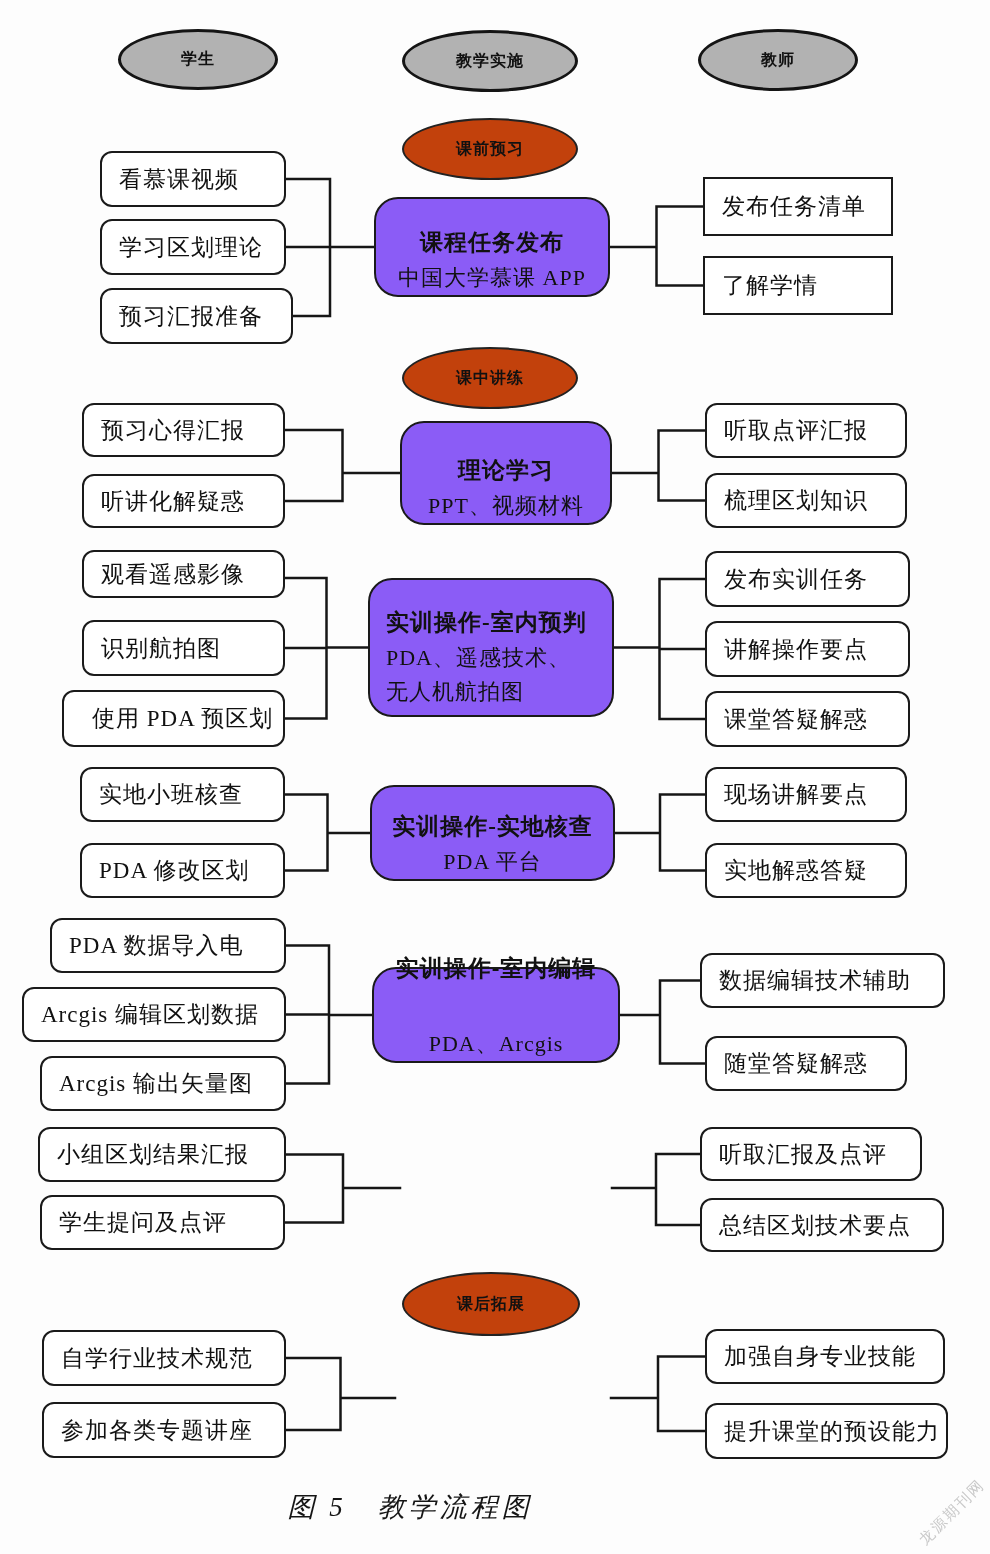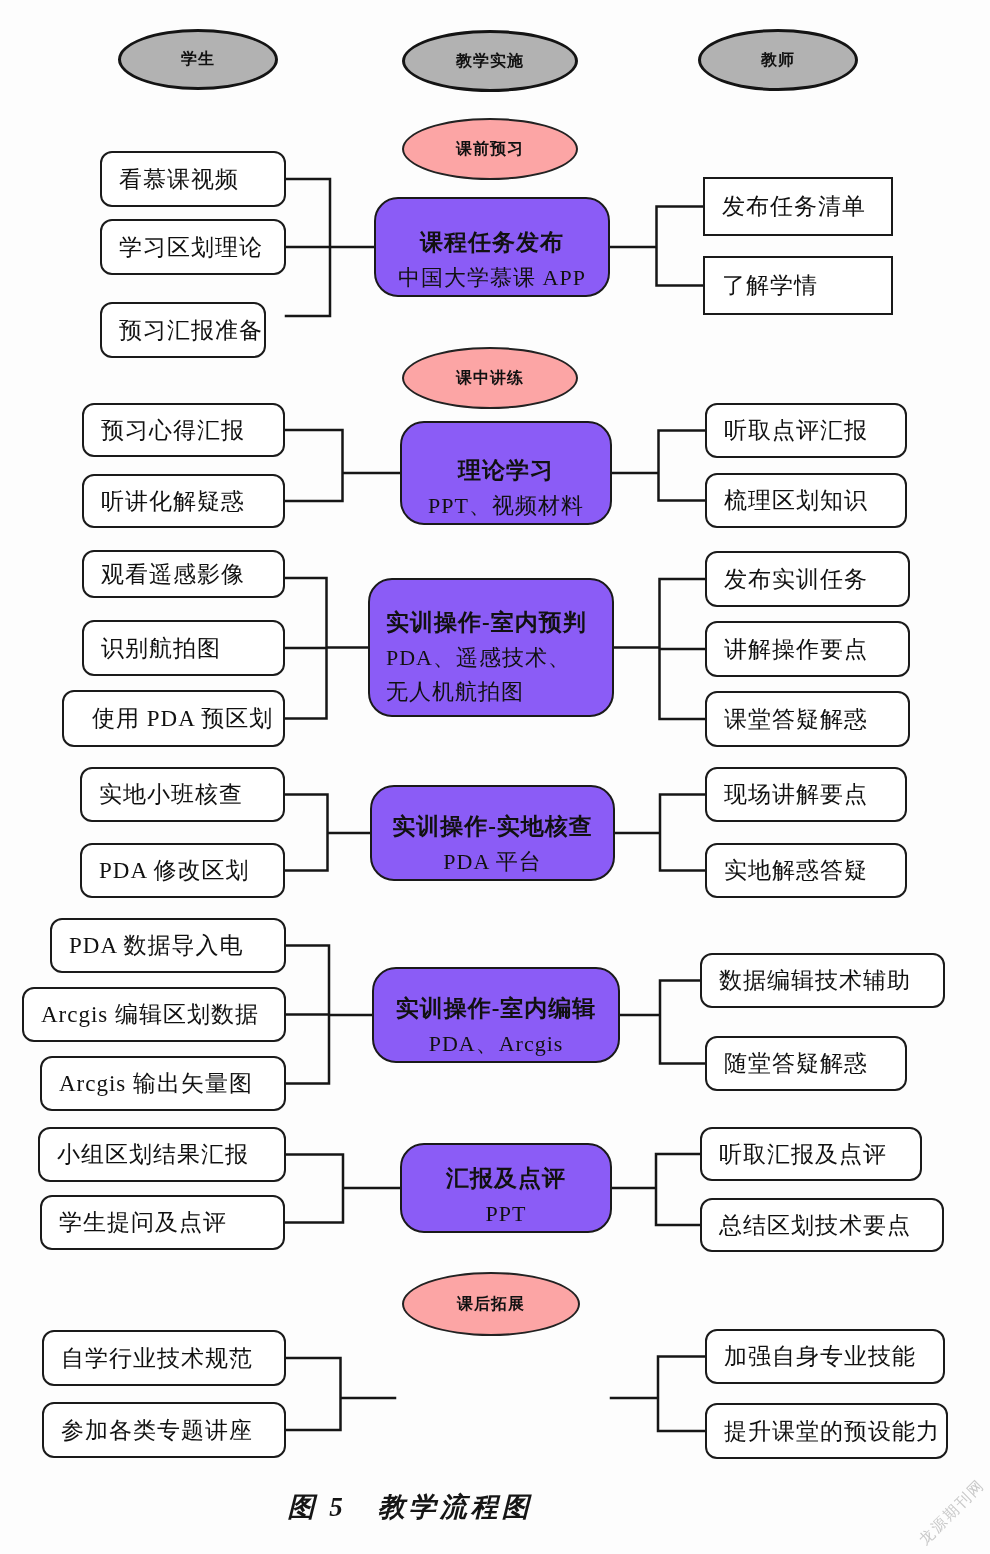--- a/index.html
+++ b/index.html
@@ -6,39 +6,39 @@
   #canvas{
     position:relative;width:990px;height:1554px;background:#fdfdfd;overflow:hidden;
     font-family:"Liberation Serif","DejaVu Serif",serif;color:#111;
   }
   #connectors{position:absolute;left:0;top:0;width:990px;height:1554px;}
   .ellipse{
     position:absolute;border-radius:50%;display:flex;align-items:center;justify-content:center;
     font-weight:bold;font-size:16px;letter-spacing:1px;box-sizing:border-box;
   }
   .ellipse.dark{background:#b2b2b2;border:3px solid #141414;}
-  .ellipse.light{background:#fca5a5;border:2.5px solid #222222;}
+  .ellipse.light{background:#c2410c;border:2.5px solid #222222;}
   .side-box{
     position:absolute;background:#ffffff;border:2.5px solid #1a1a1a;border-radius:12px;
     display:flex;align-items:center;box-sizing:border-box;padding-left:17px;
     font-size:23px;white-space:nowrap;letter-spacing:1px;
   }
   .side-box.sharp{border-radius:0;}
   .center-box{
     position:absolute;background:#8b5cf6;border:2.5px solid #1a1a1a;border-radius:24px;
     display:flex;flex-direction:column;align-items:center;justify-content:flex-end;
     box-sizing:border-box;text-align:center;line-height:1.55;letter-spacing:1px;
   }
   .center-box .title{font-weight:bold;font-size:23px;white-space:nowrap;}
   .center-box .subtitle{font-size:22px;white-space:nowrap;}
   .center-box.wrap3{align-items:flex-start;text-align:left;padding:6px 26px 6px 16px;}
   .center-box.wrap3 .subtitle{white-space:normal;}
   #caption{
     position:absolute;left:0;top:1489px;width:820px;text-align:center;
-    font-size:27px;font-style:italic;font-weight:bold;letter-spacing:4px;color:#151515;
+    font-size:27px;font-style:italic;font-weight:normal;letter-spacing:4px;color:#151515;
   }
   #watermark{
     position:absolute;left:903px;top:1487px;width:130px;
     transform:rotate(-45deg);transform-origin:center;
     color:#c9c9c9;font-size:15px;letter-spacing:2px;white-space:nowrap;
     font-family:"Liberation Sans","DejaVu Sans",sans-serif;
   }
 </style>
 </head>
 <body>
@@ -52,21 +52,21 @@
   <div class="ellipse dark" style="left:118px;top:29px;width:160px;height:61px;">学生</div>
   <div class="ellipse dark" style="left:402px;top:30px;width:176px;height:62px;">教学实施</div>
   <div class="ellipse dark" style="left:698px;top:29px;width:160px;height:62px;">教师</div>
 
   <div class="ellipse light" style="left:402px;top:118px;width:176px;height:62px;">课前预习</div>
   <div class="ellipse light" style="left:402px;top:347px;width:176px;height:62px;">课中讲练</div>
   <div class="ellipse light" style="left:402px;top:1272px;width:178px;height:64px;">课后拓展</div>
 
   <div class="side-box" style="left:100px;top:151px;width:186px;height:56px;">看慕课视频</div>
   <div class="side-box" style="left:100px;top:219px;width:186px;height:56px;">学习区划理论</div>
-  <div class="side-box" style="left:100px;top:288px;width:166px;height:56px;margin-top:14px;">预习汇报准备</div>
+  <div class="side-box" style="left:100px;top:288px;width:193px;height:56px;">预习汇报准备</div>
   <div class="center-box" style="left:374px;top:197px;width:236px;height:100px;">
     <span class="title">课程任务发布</span>
     <span class="subtitle">中国大学慕课 APP</span>
   </div>
   <div class="side-box sharp" style="left:703px;top:177px;width:190px;height:59px;">发布任务清单</div>
   <div class="side-box sharp" style="left:703px;top:256px;width:190px;height:59px;">了解学情</div>
 
   <div class="side-box" style="left:82px;top:403px;width:203px;height:54px;">预习心得汇报</div>
   <div class="side-box" style="left:82px;top:474px;width:203px;height:54px;">听讲化解疑惑</div>
   <div class="center-box" style="left:400px;top:421px;width:212px;height:104px;">
@@ -92,33 +92,29 @@
   <div class="center-box" style="left:370px;top:785px;width:245px;height:96px;">
     <span class="title">实训操作-实地核查</span>
     <span class="subtitle">PDA 平台</span>
   </div>
   <div class="side-box" style="left:705px;top:767px;width:202px;height:55px;">现场讲解要点</div>
   <div class="side-box" style="left:705px;top:843px;width:202px;height:55px;">实地解惑答疑</div>
 
   <div class="side-box" style="left:50px;top:918px;width:236px;height:55px;">PDA 数据导入电</div>
   <div class="side-box" style="left:22px;top:987px;width:264px;height:55px;">Arcgis 编辑区划数据</div>
   <div class="side-box" style="left:40px;top:1056px;width:246px;height:55px;">Arcgis 输出矢量图</div>
-  <div class="center-box" style="left:372px;top:967px;width:248px;height:96px;">
+  <div class="center-box" style="left:372px;top:967px;width:248px;height:96px;gap:40px;">
     <span class="title">实训操作-室内编辑</span>
     <span class="subtitle">PDA、Arcgis</span>
   </div>
   <div class="side-box" style="left:700px;top:953px;width:245px;height:55px;">数据编辑技术辅助</div>
   <div class="side-box" style="left:705px;top:1036px;width:202px;height:55px;">随堂答疑解惑</div>
 
   <div class="side-box" style="left:38px;top:1127px;width:248px;height:55px;">小组区划结果汇报</div>
   <div class="side-box" style="left:40px;top:1195px;width:245px;height:55px;">学生提问及点评</div>
-  <div class="center-box" style="left:400px;top:1143px;width:212px;height:90px;">
-    <span class="title">汇报及点评</span>
-    <span class="subtitle">PPT</span>
-  </div>
   <div class="side-box" style="left:700px;top:1127px;width:222px;height:54px;">听取汇报及点评</div>
   <div class="side-box" style="left:700px;top:1198px;width:244px;height:54px;">总结区划技术要点</div>
 
   <div class="side-box" style="left:42px;top:1330px;width:244px;height:56px;">自学行业技术规范</div>
   <div class="side-box" style="left:42px;top:1402px;width:244px;height:56px;">参加各类专题讲座</div>
   <div class="side-box" style="left:705px;top:1329px;width:240px;height:55px;">加强自身专业技能</div>
   <div class="side-box" style="left:705px;top:1403px;width:243px;height:56px;">提升课堂的预设能力</div>
 
   <div id="caption">图 5　教学流程图</div>
   <div id="watermark">龙源期刊网</div>

